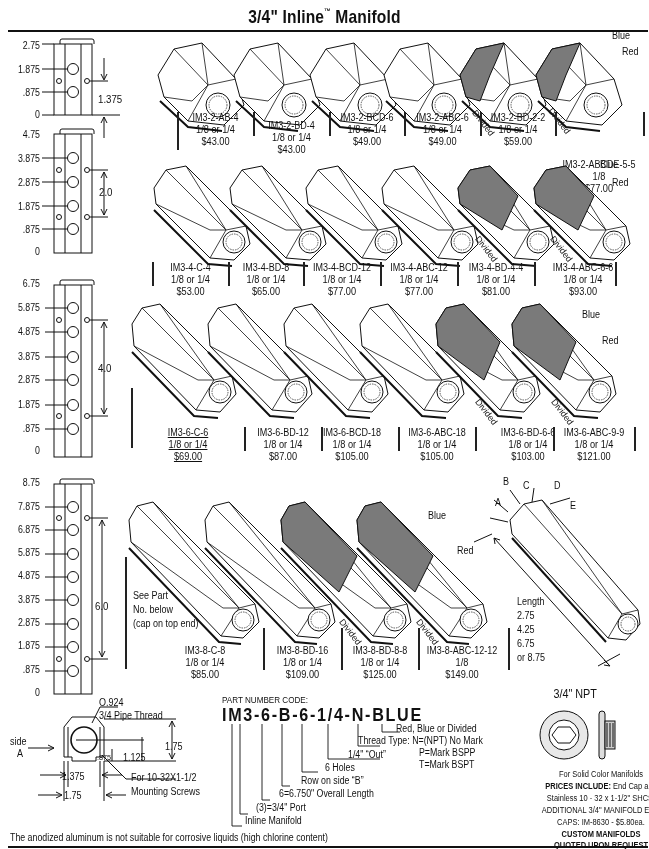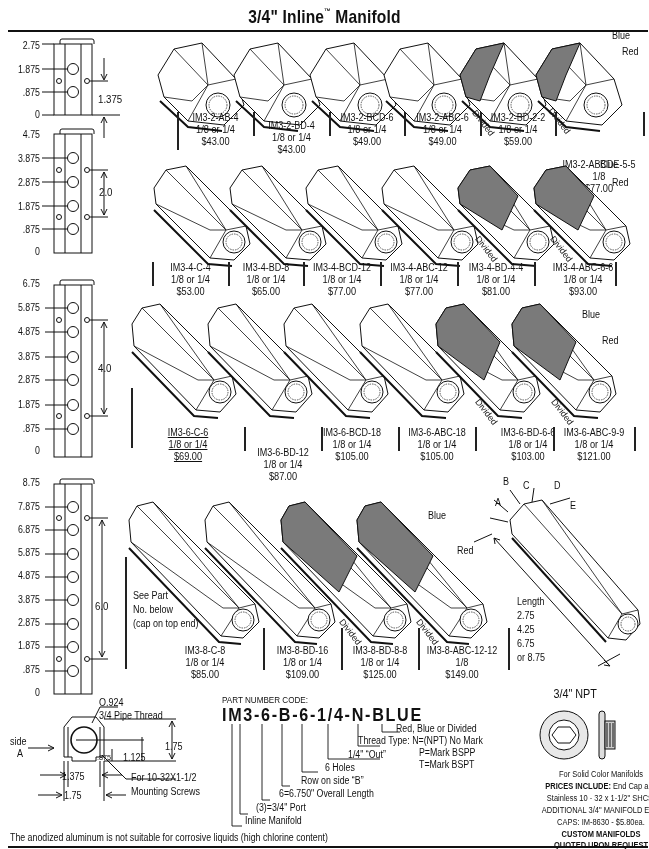--- a/index.html
+++ b/index.html
@@ -322,21 +322,21 @@
 <span class="divided-label" style="left:557px; top:397px;">Divided</span>
 
 <div>
   <div class="vrule" style="left:131px; top:388px; height:60px;"></div>
   <div class="cell" style="left:132px; top:427px; width:112px;text-decoration:underline;">
     <span class="pn">IM3-6-C-6</span>
     <span class="thr">1/8 or 1/4</span>
     <span class="price">$69.00</span>
   </div>
   <div class="vrule" style="left:244px; top:427px; height:24px;"></div>
-  <div class="cell" style="left:245px; top:447px; width:76px;">
+  <div class="cell" style="left:245px; top:427px; width:76px;">
     <span class="pn">IM3-6-BD-12</span>
     <span class="thr">1/8 or 1/4</span>
     <span class="price">$87.00</span>
   </div>
   <div class="vrule" style="left:321px; top:427px; height:24px;"></div>
   <div class="cell" style="left:306px; top:427px; width:92px;">
     <span class="pn">IM3-6-BCD-18</span>
     <span class="thr">1/8 or 1/4</span>
     <span class="price">$105.00</span>
   </div>

